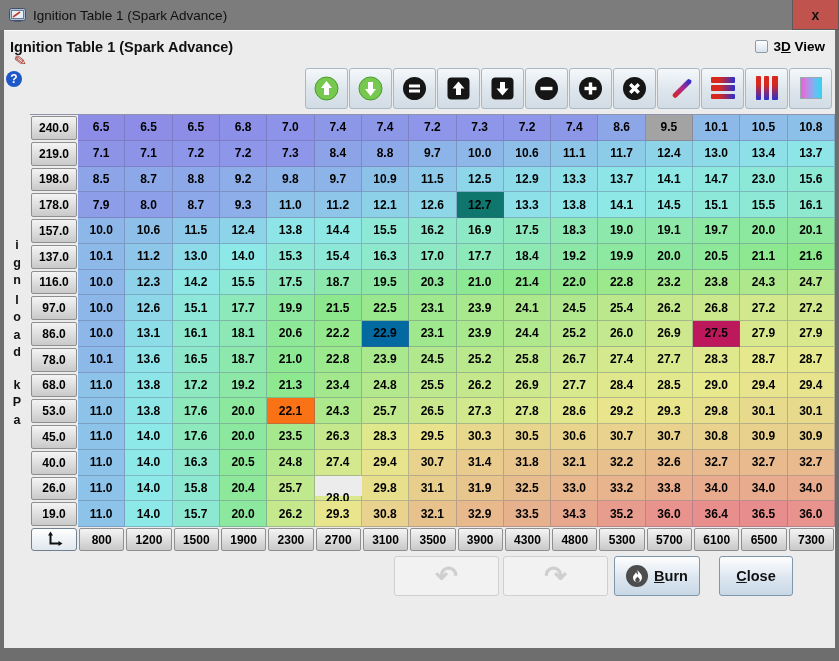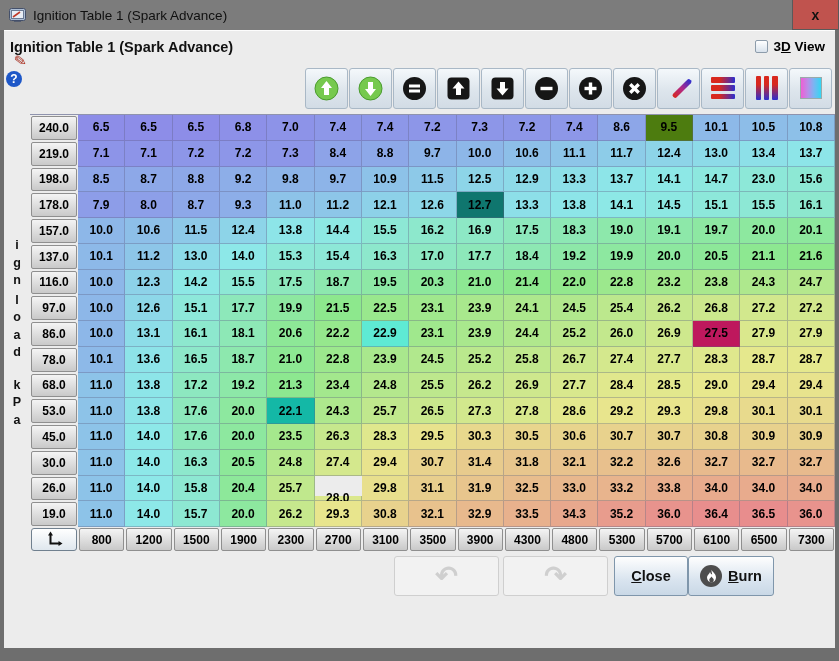--- a/index.html
+++ b/index.html
@@ -237,21 +237,21 @@
             <div class="cell" style="background: rgb(141, 141, 232);">6.5</div>
             <div class="cell" style="background: rgb(141, 144, 232);">6.8</div>
             <div class="cell" style="background: rgb(141, 147, 232);">7.0</div>
             <div class="cell" style="background: rgb(141, 151, 232);">7.4</div>
             <div class="cell" style="background: rgb(141, 151, 232);">7.4</div>
             <div class="cell" style="background: rgb(141, 150, 232);">7.2</div>
             <div class="cell" style="background: rgb(141, 150, 232);">7.3</div>
             <div class="cell" style="background: rgb(141, 150, 232);">7.2</div>
             <div class="cell" style="background: rgb(141, 151, 232);">7.4</div>
             <div class="cell" style="background: rgb(141, 166, 232);">8.6</div>
-            <div class="cell" style="background: #4d7c0f;">9.5</div>
+            <div class="cell" style="background: #a3a3a3;">9.5</div>
             <div class="cell" style="background: rgb(141, 185, 232);">10.1</div>
             <div class="cell" style="background: rgb(141, 189, 232);">10.5</div>
             <div class="cell" style="background: rgb(141, 192, 232);">10.8</div>
             <div class="axis-cell">219.0</div>
             <div class="cell" style="background: rgb(141, 148, 232);">7.1</div>
             <div class="cell" style="background: rgb(141, 148, 232);">7.1</div>
             <div class="cell" style="background: rgb(141, 150, 232);">7.2</div>
             <div class="cell" style="background: rgb(141, 150, 232);">7.2</div>
             <div class="cell" style="background: rgb(141, 150, 232);">7.3</div>
             <div class="cell" style="background: rgb(141, 163, 232);">8.4</div>
@@ -367,21 +367,21 @@
             <div class="cell" style="background: rgb(204, 232, 141);">26.8</div>
             <div class="cell" style="background: rgb(210, 232, 141);">27.2</div>
             <div class="cell" style="background: rgb(210, 232, 141);">27.2</div>
             <div class="axis-cell">86.0</div>
             <div class="cell" style="background: rgb(141, 183, 232);">10.0</div>
             <div class="cell" style="background: rgb(141, 221, 232);">13.1</div>
             <div class="cell" style="background: rgb(141, 232, 206);">16.1</div>
             <div class="cell" style="background: rgb(141, 232, 182);">18.1</div>
             <div class="cell" style="background: rgb(141, 232, 151);">20.6</div>
             <div class="cell" style="background: rgb(150, 232, 141);">22.2</div>
-            <div class="cell" style="background: #5eead4;">22.9</div>
+            <div class="cell" style="background: #0369a1;">22.9</div>
             <div class="cell" style="background: rgb(160, 232, 141);">23.1</div>
             <div class="cell" style="background: rgb(169, 232, 141);">23.9</div>
             <div class="cell" style="background: rgb(176, 232, 141);">24.4</div>
             <div class="cell" style="background: rgb(186, 232, 141);">25.2</div>
             <div class="cell" style="background: rgb(195, 232, 141);">26.0</div>
             <div class="cell" style="background: rgb(206, 232, 141);">26.9</div>
             <div class="cell" style="background: #be185d;">27.5</div>
             <div class="cell" style="background: rgb(218, 232, 141);">27.9</div>
             <div class="cell" style="background: rgb(218, 232, 141);">27.9</div>
             <div class="axis-cell">78.0</div>
@@ -416,21 +416,21 @@
             <div class="cell" style="background: rgb(224, 232, 141);">28.4</div>
             <div class="cell" style="background: rgb(226, 232, 141);">28.5</div>
             <div class="cell" style="background: rgb(232, 232, 141);">29.0</div>
             <div class="cell" style="background: rgb(232, 227, 141);">29.4</div>
             <div class="cell" style="background: rgb(232, 227, 141);">29.4</div>
             <div class="axis-cell">53.0</div>
             <div class="cell" style="background: rgb(141, 195, 232);">11.0</div>
             <div class="cell" style="background: rgb(141, 229, 232);">13.8</div>
             <div class="cell" style="background: rgb(141, 232, 188);">17.6</div>
             <div class="cell" style="background: rgb(141, 232, 159);">20.0</div>
-            <div class="cell" style="background: #14b8a6;">22.1</div>
+            <div class="cell" style="background: #f97316;">22.1</div>
             <div class="cell" style="background: rgb(174, 232, 141);">24.3</div>
             <div class="cell" style="background: rgb(192, 232, 141);">25.7</div>
             <div class="cell" style="background: rgb(201, 232, 141);">26.5</div>
             <div class="cell" style="background: rgb(210, 232, 141);">27.3</div>
             <div class="cell" style="background: rgb(216, 232, 141);">27.8</div>
             <div class="cell" style="background: rgb(227, 232, 141);">28.6</div>
             <div class="cell" style="background: rgb(232, 229, 141);">29.2</div>
             <div class="cell" style="background: rgb(232, 229, 141);">29.3</div>
             <div class="cell" style="background: rgb(232, 223, 141);">29.8</div>
             <div class="cell" style="background: rgb(232, 218, 141);">30.1</div>
@@ -445,21 +445,21 @@
             <div class="cell" style="background: rgb(223, 232, 141);">28.3</div>
             <div class="cell" style="background: rgb(232, 226, 141);">29.5</div>
             <div class="cell" style="background: rgb(232, 216, 141);">30.3</div>
             <div class="cell" style="background: rgb(232, 213, 141);">30.5</div>
             <div class="cell" style="background: rgb(232, 212, 141);">30.6</div>
             <div class="cell" style="background: rgb(232, 210, 141);">30.7</div>
             <div class="cell" style="background: rgb(232, 210, 141);">30.7</div>
             <div class="cell" style="background: rgb(232, 210, 141);">30.8</div>
             <div class="cell" style="background: rgb(232, 209, 141);">30.9</div>
             <div class="cell" style="background: rgb(232, 209, 141);">30.9</div>
-            <div class="axis-cell">30.0</div>
+            <div class="axis-cell">40.0</div>
             <div class="cell" style="background: rgb(141, 195, 232);">11.0</div>
             <div class="cell" style="background: rgb(141, 232, 232);">14.0</div>
             <div class="cell" style="background: rgb(141, 232, 204);">16.3</div>
             <div class="cell" style="background: rgb(141, 232, 153);">20.5</div>
             <div class="cell" style="background: rgb(180, 232, 141);">24.8</div>
             <div class="cell" style="background: rgb(212, 232, 141);">27.4</div>
             <div class="cell" style="background: rgb(232, 227, 141);">29.4</div>
             <div class="cell" style="background: rgb(232, 210, 141);">30.7</div>
             <div class="cell" style="background: rgb(232, 203, 141);">31.4</div>
             <div class="cell" style="background: rgb(232, 198, 141);">31.8</div>
@@ -529,27 +529,27 @@
             <div class="axis-cell">6500</div>
             <div class="axis-cell">7300</div>
           </div>
       </div>
     </div>
 
 
     <div class="footer">
       <button class="fbtn ghost undo-b">↶</button>
       <button class="fbtn ghost redo-b">↷</button>
-      <button class="fbtn nimbus close-b">
-          <span id="close-label"><u>C</u>lose</span>
-        </button>
       <button class="fbtn nimbus burn-b">
         <span class="flame-circ">
           <svg viewBox="0 0 13 15">
               <path d="M6.5 0.8 C7.6 3.4 11 4.6 11 8.6 A4.5 4.7 0 0 1 2 8.6 C2 6.2 4.2 5 5.1 2.9 C5.4 4.4 6.3 5 7.2 5.6 C7 3.8 6.4 2.6 6.5 0.8 Z M6.5 13.4 A2.3 2.3 0 0 0 8.8 11.1 C8.8 9.5 7.3 9 6.5 7.6 C5.7 9 4.2 9.5 4.2 11.1 A2.3 2.3 0 0 0 6.5 13.4 Z" fill="#fff"></path>
             </svg>
         </span>
         <span id="burn-label"><u>B</u>urn</span>
       </button>
+      <button class="fbtn nimbus close-b">
+          <span id="close-label"><u>C</u>lose</span>
+        </button>
     </div>
 
   </div>
 </div>
 
 </body></html>

